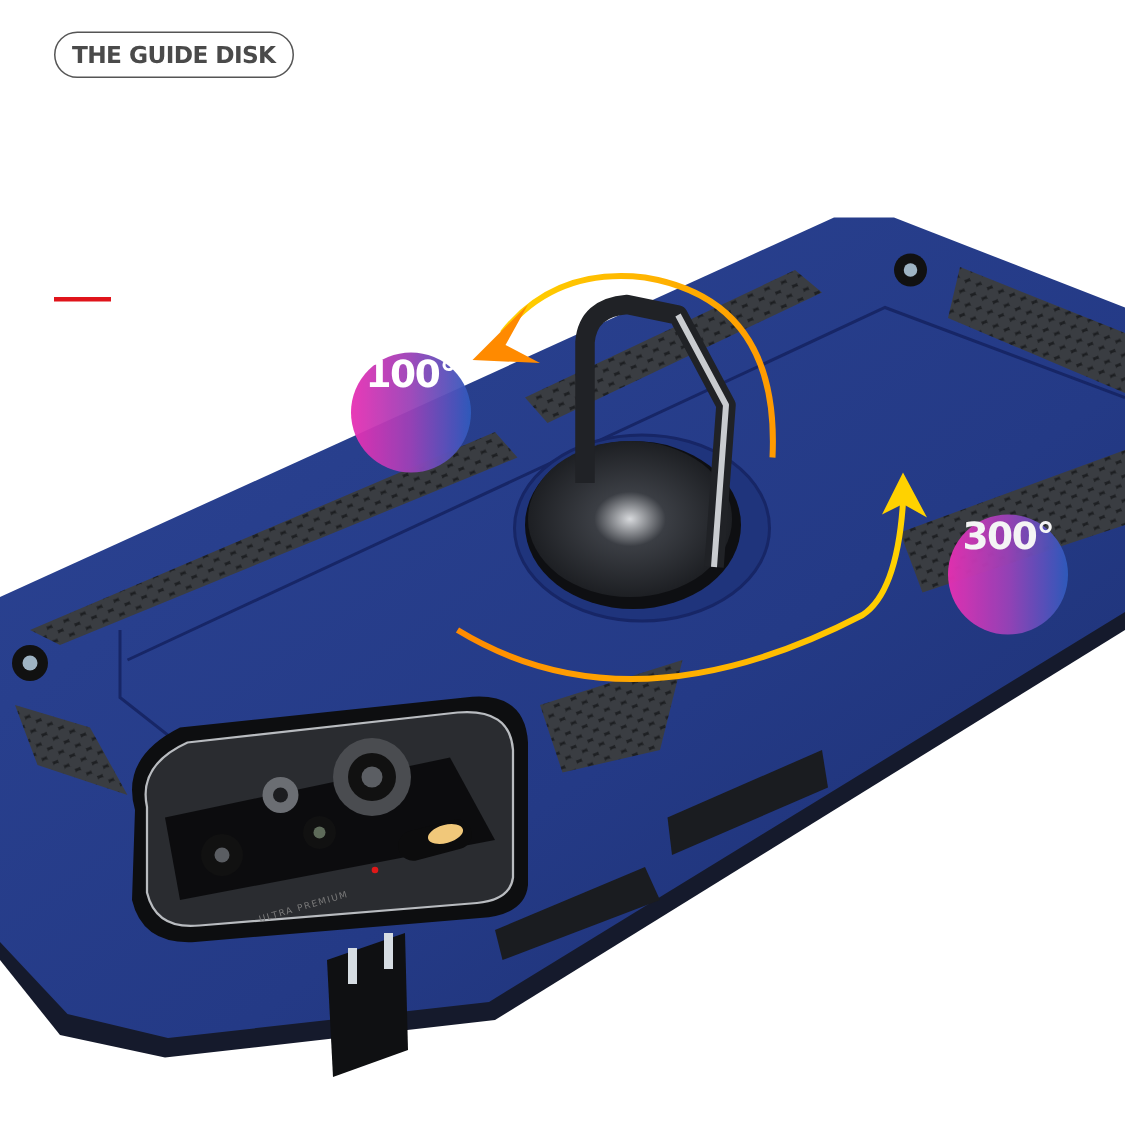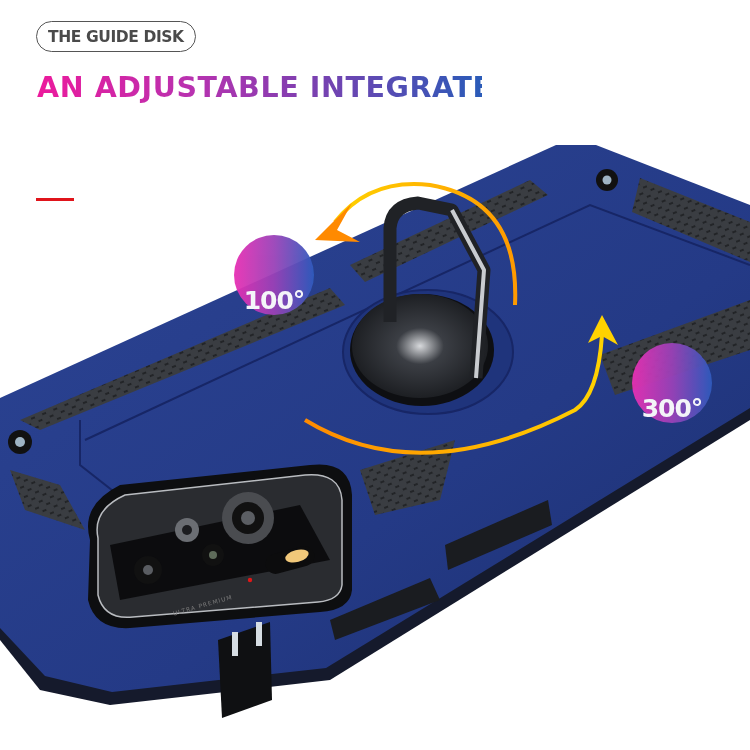--- a/index.html
+++ b/index.html
@@ -17,38 +17,37 @@
     letter-spacing: 0.6px;
   }
   .headline .line { display: block; white-space: nowrap;
     background: linear-gradient(90deg, #ec1a9c 0%, #b832b0 35%, #7f3fb0 60%, #2a5bb8 100%);
     -webkit-background-clip: text; background-clip: text; color: transparent;
     background-size: 445px 100%; background-repeat: no-repeat;
   }
   .redbar { position: absolute; left: 36px; top: 198px; width: 38px; height: 3px; background: #e0141b; }
   svg.scene { position: absolute; left: 0; top: 0; }
   .badge {
-    position: absolute; border-radius: 50%; display: flex; align-items: flex-end; justify-content: center;
+    position: absolute; border-radius: 50%; display: flex; align-items: flex-start; justify-content: center;
     color: #fff; font-family: "DejaVu Sans", sans-serif; font-weight: bold; letter-spacing: -1px;
     background: linear-gradient(90deg, #e830b4 0%, #9a42b8 50%, #2f5bbd 100%);
     opacity: 0.95;
   }
   .badge-100 { left: 234px; top: 235px; width: 80px; height: 80px; font-size: 25px; }
   .badge-360 { left: 632px; top: 343px; width: 80px; height: 80px; font-size: 25px; }
   .cam-label { position: absolute; left: 172px; top: 610px; font-size: 6px; color: #7a7a7a; letter-spacing: 1px; transform: rotate(-16deg); transform-origin: left top; }
 </style>
 </head>
 <body>
 
 <div class="pill">
   <span>THE GUIDE DISK</span>
 </div>
 
 <h1 class="headline">
-  <span class="line">AN ADJUSTABLE INTEGRATED</span>
 </h1>
 
 <div class="redbar"></div>
 
 <svg class="scene" width="750" height="750" viewBox="0 0 750 750">
   <defs>
     <linearGradient id="caseG" x1="0" y1="0" x2="1" y2="1">
       <stop offset="0" stop-color="#2c4494"></stop>
       <stop offset="0.6" stop-color="#243a86"></stop>
       <stop offset="1" stop-color="#1c2f70"></stop>

